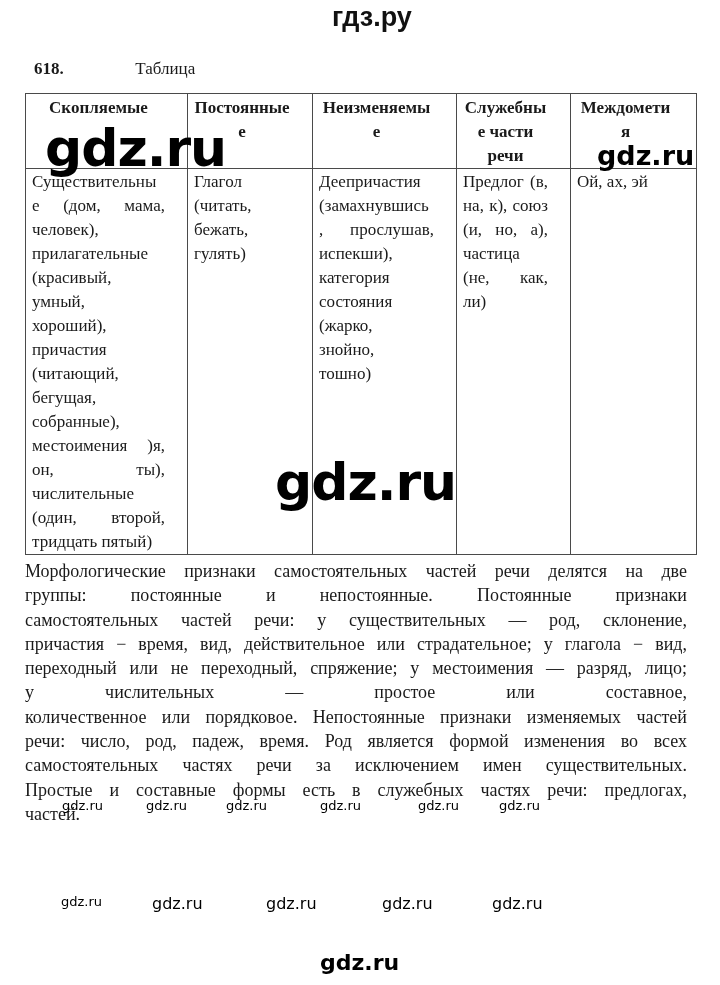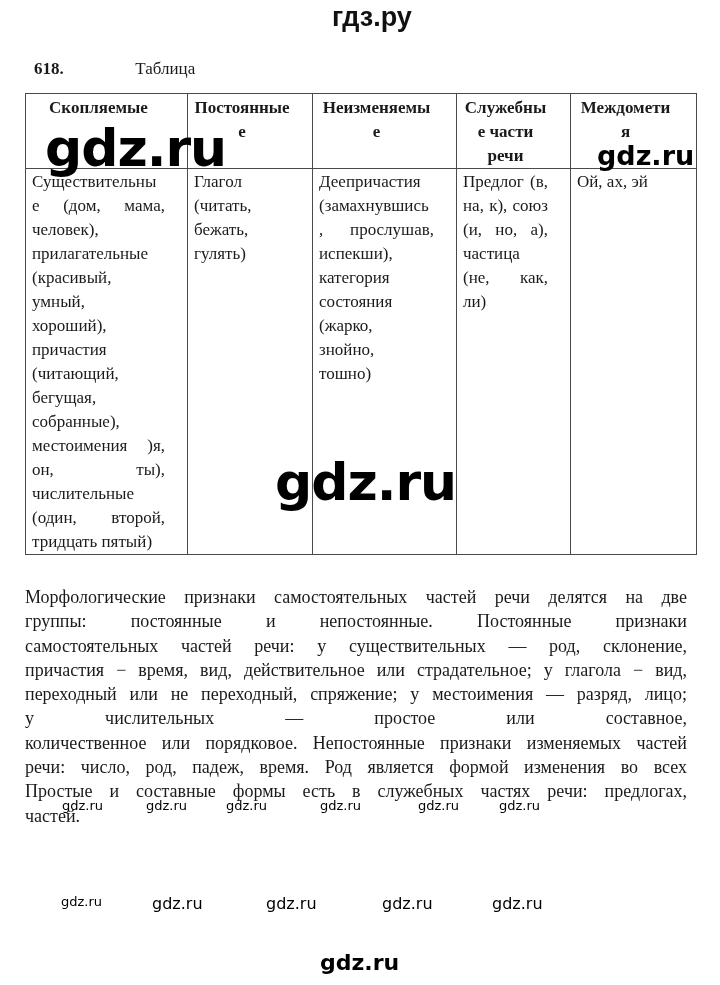--- a/index.html
+++ b/index.html
@@ -18,21 +18,21 @@
       position: absolute; top: 93px; left: 25px; width: 671px;
       border-collapse: collapse; font-size: 17px; line-height: 24px; table-layout: fixed;
     }
     table.grammar th, table.grammar td {
       border: 1.3px solid #4a4a4a; vertical-align: top; padding: 1px 22px 0 6px;
     }
     table.grammar th { font-weight: bold; text-align: center; height: 72px; padding-top: 2px; }
     table.grammar td { text-align: justify; height: 381px; }
     .cell-line { display: block; }
     .paragraph {
-      position: absolute; top: 585px; left: 25px; width: 662px;
+      position: absolute; top: 559px; left: 25px; width: 662px;
       font-size: 18px; line-height: 24.3px; text-align: justify;
     }
     .pline { display: flex; justify-content: space-between; white-space: nowrap; }
     .pline.last { justify-content: flex-start; gap: 5px; }
     .wm { position: absolute; font-family: "DejaVu Sans", sans-serif; font-weight: bold; color: #000; }
     .wm-big { font-size: 52px; letter-spacing: -1px; }
     .wm-mid { font-size: 27px; }
     .wm-small { font-size: 13px; font-weight: normal; }
   </style>
 </head>
@@ -131,20 +131,21 @@
 
 <div class="paragraph">
   <div class="pline" style="text-align-last:justify;display:block">Морфологические признаки самостоятельных частей речи делятся на две</div>
   <div class="pline" style="text-align-last:justify;display:block">группы: постоянные и непостоянные. Постоянные признаки</div>
   <div class="pline" style="text-align-last:justify;display:block">самостоятельных частей речи: у существительных — род, склонение,</div>
   <div class="pline" style="text-align-last:justify;display:block">причастия − время, вид, действительное или страдательное; у глагола − вид,</div>
   <div class="pline" style="text-align-last:justify;display:block">переходный или не переходный, спряжение; у местоимения — разряд, лицо;</div>
   <div class="pline" style="text-align-last:justify;display:block">у числительных — простое или составное,</div>
   <div class="pline" style="text-align-last:justify;display:block">количественное или порядковое. Непостоянные признаки изменяемых частей</div>
   <div class="pline" style="text-align-last:justify;display:block">речи: число, род, падеж, время. Род является формой изменения во всех</div>
+  <div class="pline" style="text-align-last:justify;display:block">самостоятельных частях речи за исключением имен существительных.</div>
   <div class="pline" style="text-align-last:justify;display:block">Простые и составные формы есть в служебных частях речи: предлогах,</div>
   <div class="pline last" style="display:block">частей.</div>
 </div>
 
 <div class="wm wm-big" style="top:118px;left:45px;">gdz.ru</div>
 <div class="wm wm-mid" style="top:140px;left:597px;">gdz.ru</div>
 <div class="wm wm-big" style="top:452px;left:275px;">gdz.ru</div>
 
 <div class="wm wm-small" style="top:798px;left:62px;">gdz.ru</div>
 <div class="wm wm-small" style="top:798px;left:146px;">gdz.ru</div>

